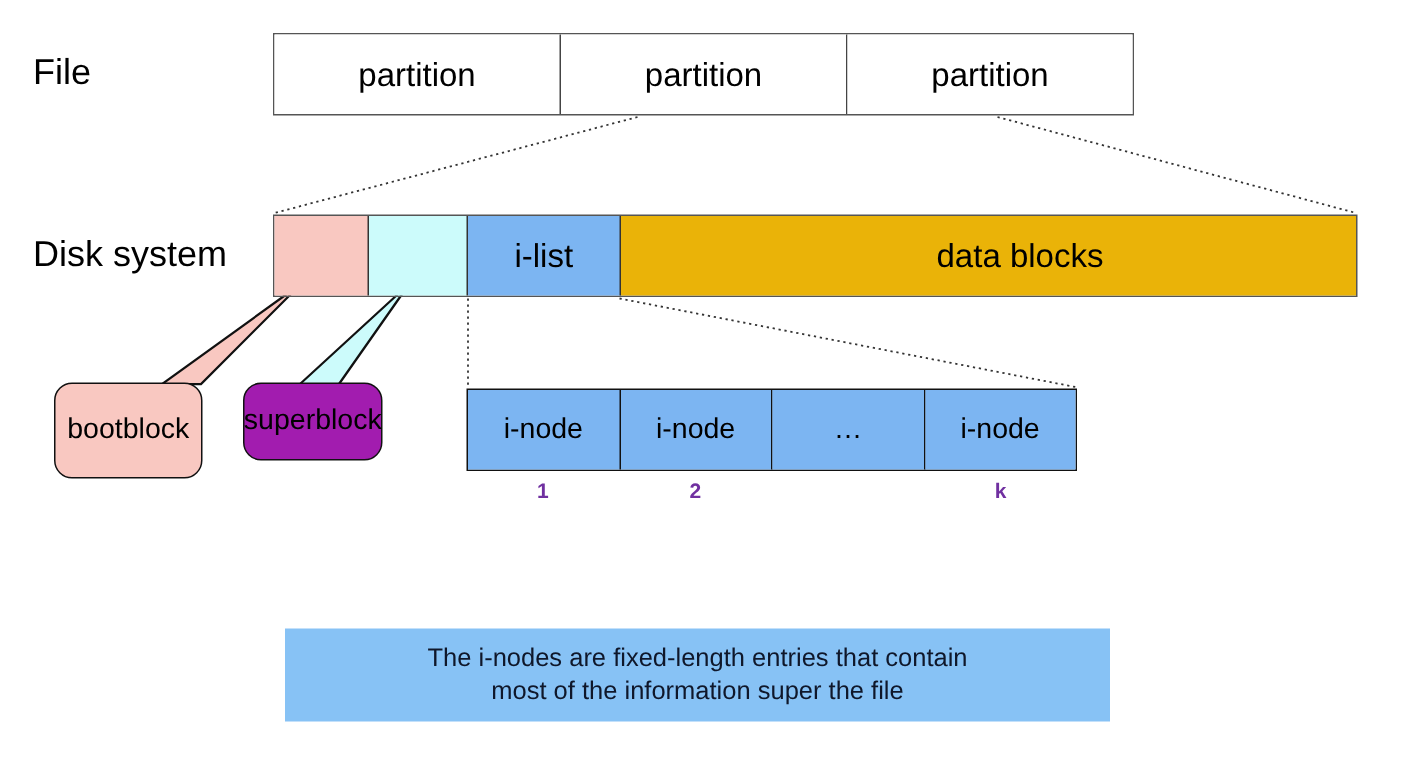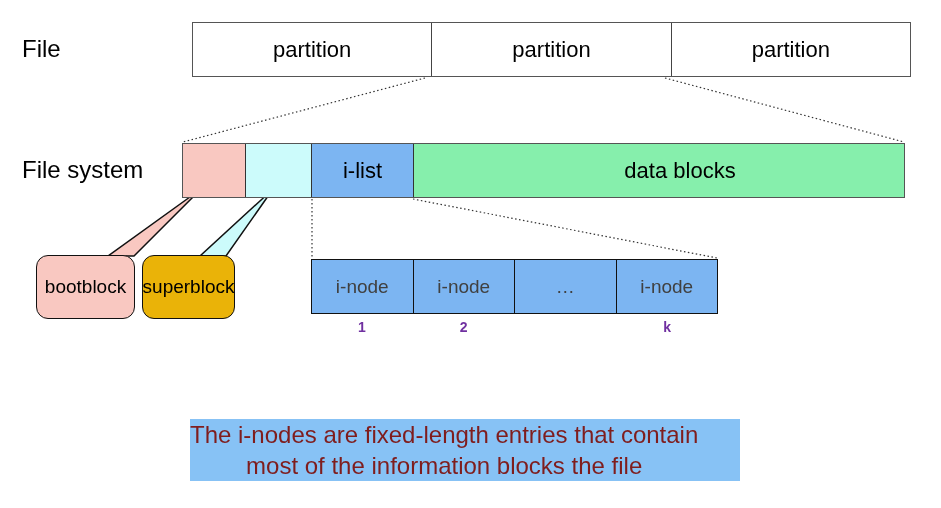--- a/index.html
+++ b/index.html
@@ -26,23 +26,23 @@
   
   .row-label {
     font-size: 24px;
     color: #000;
     white-space: nowrap;
     line-height: 1;
   }
 
   
   .disk-row {
-    left: 192px;
+    left: 182px;
     top: 22px;
-    width: 719px;
+    width: 574px;
     height: 55px;
     display: flex;
     box-sizing: border-box;
     border: 1.5px solid #555555;
     background: #ffffff;
   }
   .partition-cell {
     flex: 1 1 0;
     box-sizing: border-box;
     display: flex;
@@ -71,40 +71,40 @@
     align-items: center;
     justify-content: center;
     font-size: 22px;
     color: #000;
     border-right: 1.5px solid #333333;
   }
   .fs-seg:last-child { border-right: none; }
   .fs-boot  { width: 63px;  background: #f9c8c1; }
   .fs-super { width: 66px;  background: #ccfbfb; }
   .fs-ilist { width: 102px; background: #7cb5f2; }
-  .fs-data  { flex: 1 1 auto; background: #86efac; padding-left: 42px; }
+  .fs-data  { flex: 1 1 auto; background: #eab308; padding-left: 42px; }
 
   
   .inode-row {
     left: 311px;
     top: 259px;
     width: 407px;
     height: 55px;
     display: flex;
     box-sizing: border-box;
     border: 1.5px solid #111111;
   }
   .inode-cell {
     flex: 1 1 0;
     box-sizing: border-box;
     display: flex;
     align-items: center;
     justify-content: center;
     font-size: 19px;
-    color: #404040;
+    color: #000000;
     background: #7cb5f2;
     border-right: 1.5px solid #111111;
   }
   .inode-cell:last-child { border-right: none; }
 
   .inode-index-row {
     left: 311px;
     top: 318px;
     width: 407px;
     height: 20px;
@@ -132,38 +132,39 @@
     line-height: 1.22;
     color: #000;
     text-align: center;
   }
   .callout-boot {
     left: 36px; top: 255px;
     width: 99px; height: 64px;
     background: #f9c8c1;
   }
   .callout-super {
-    left: 142px; top: 255px;
-    width: 93px; height: 64px;
-    background: #eab308;
+    left: 162px; top: 255px;
+    width: 93px; height: 52px;
+    background: #a21caf;
   }
 
   
   .caption-box {
     left: 190px;
     top: 419px;
     width: 550px;
     height: 62px;
     background: #87c2f5;
     display: flex;
     align-items: center;
+    justify-content: center;
     text-align: center;
-    font-size: 24px;
+    font-size: 17px;
     line-height: 1.3;
-    color: #7f1d1d;
+    color: #0f172a;
   }
 
   svg.overlay {
     position: absolute;
     left: 0; top: 0;
     width: 941px;
     height: 508px;
     pointer-events: none;
   }
 </style>
@@ -186,21 +187,21 @@
   </svg>
 
   <div class="abs row-label" style="left:22px; top:37px;">File</div>
 
   <div class="abs disk-row">
     <div class="partition-cell">partition</div>
     <div class="partition-cell">partition</div>
     <div class="partition-cell">partition</div>
   </div>
 
-  <div class="abs row-label" style="left:22px; top:158px;">File system</div>
+  <div class="abs row-label" style="left:22px; top:158px;">Disk system</div>
 
   <div class="abs fs-row">
     <div class="fs-seg fs-boot"></div>
     <div class="fs-seg fs-super"></div>
     <div class="fs-seg fs-ilist">i-list</div>
     <div class="fs-seg fs-data">data blocks</div>
   </div>
 
   <div class="abs callout callout-boot">
     <span>boot</span>
@@ -222,17 +223,17 @@
   <div class="abs inode-index-row">
     <div class="inode-index">1</div>
     <div class="inode-index">2</div>
     <div class="inode-index"></div>
     <div class="inode-index">k</div>
   </div>
 
   <div class="abs caption-box">
     <div>
       <div>The i-nodes are fixed-length entries that contain</div>
-      <div>most of the information blocks the file</div>
+      <div>most of the information super the file</div>
     </div>
   </div>
 
 </div>
 
 </body></html>

